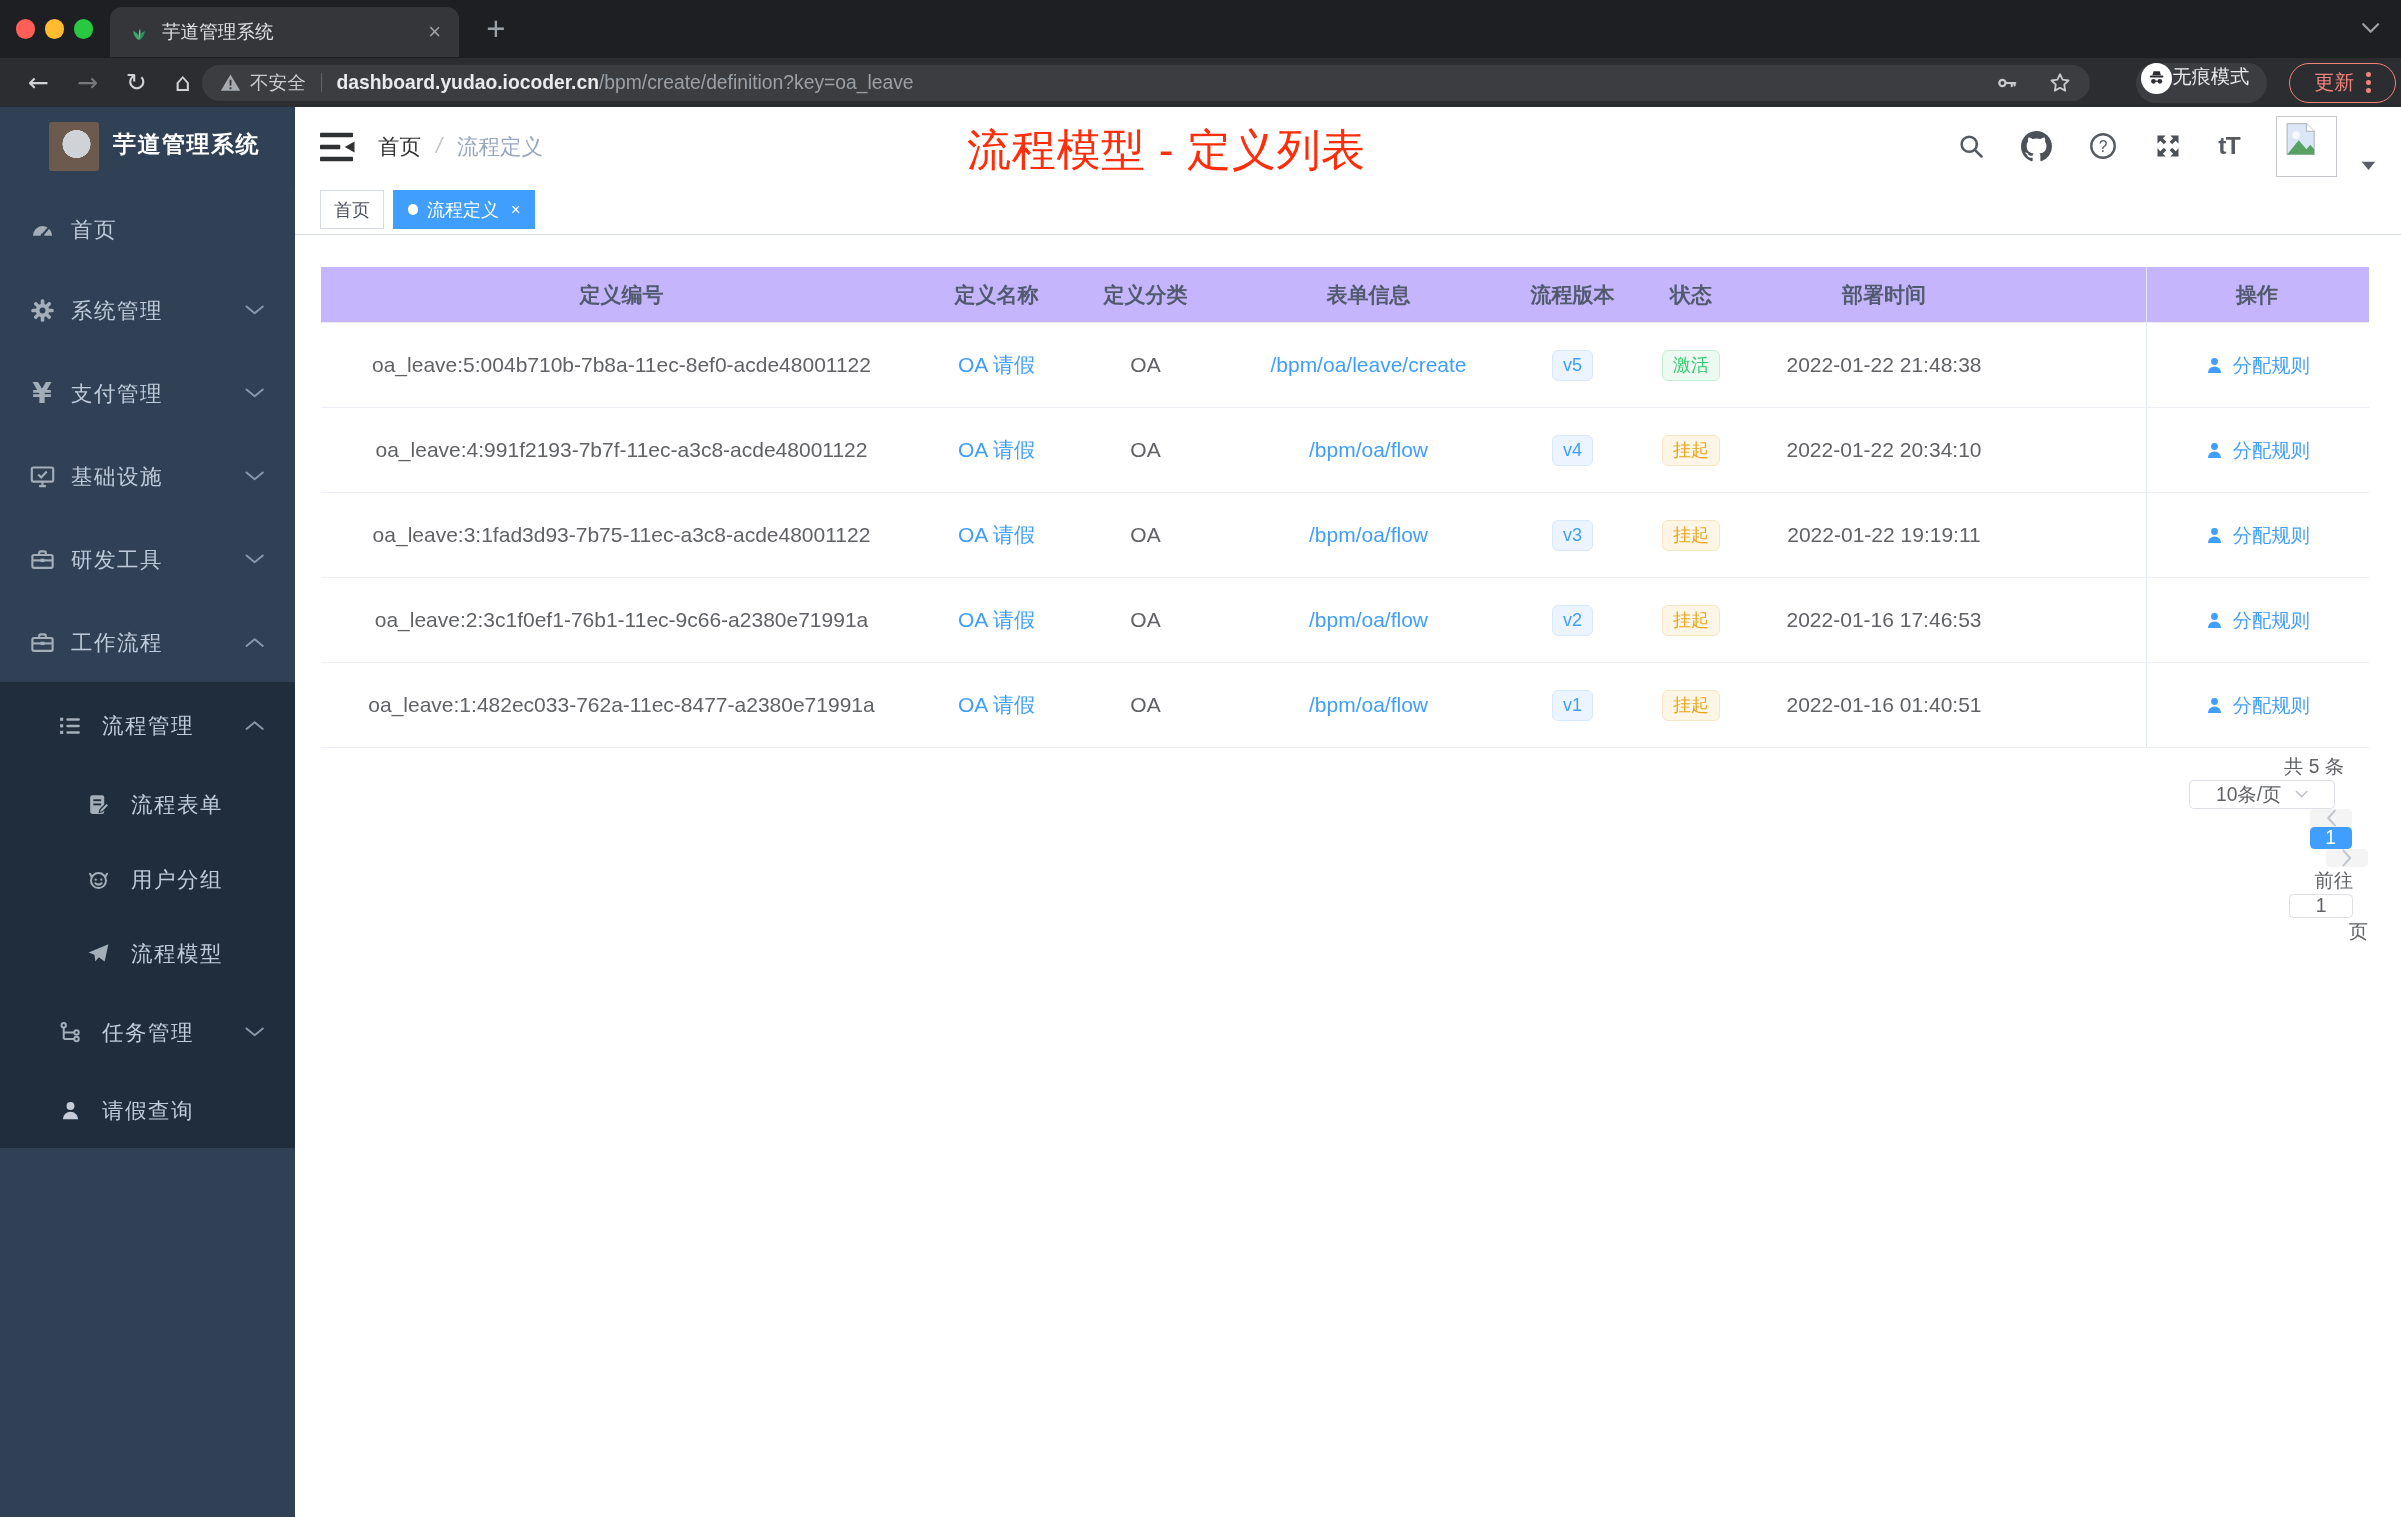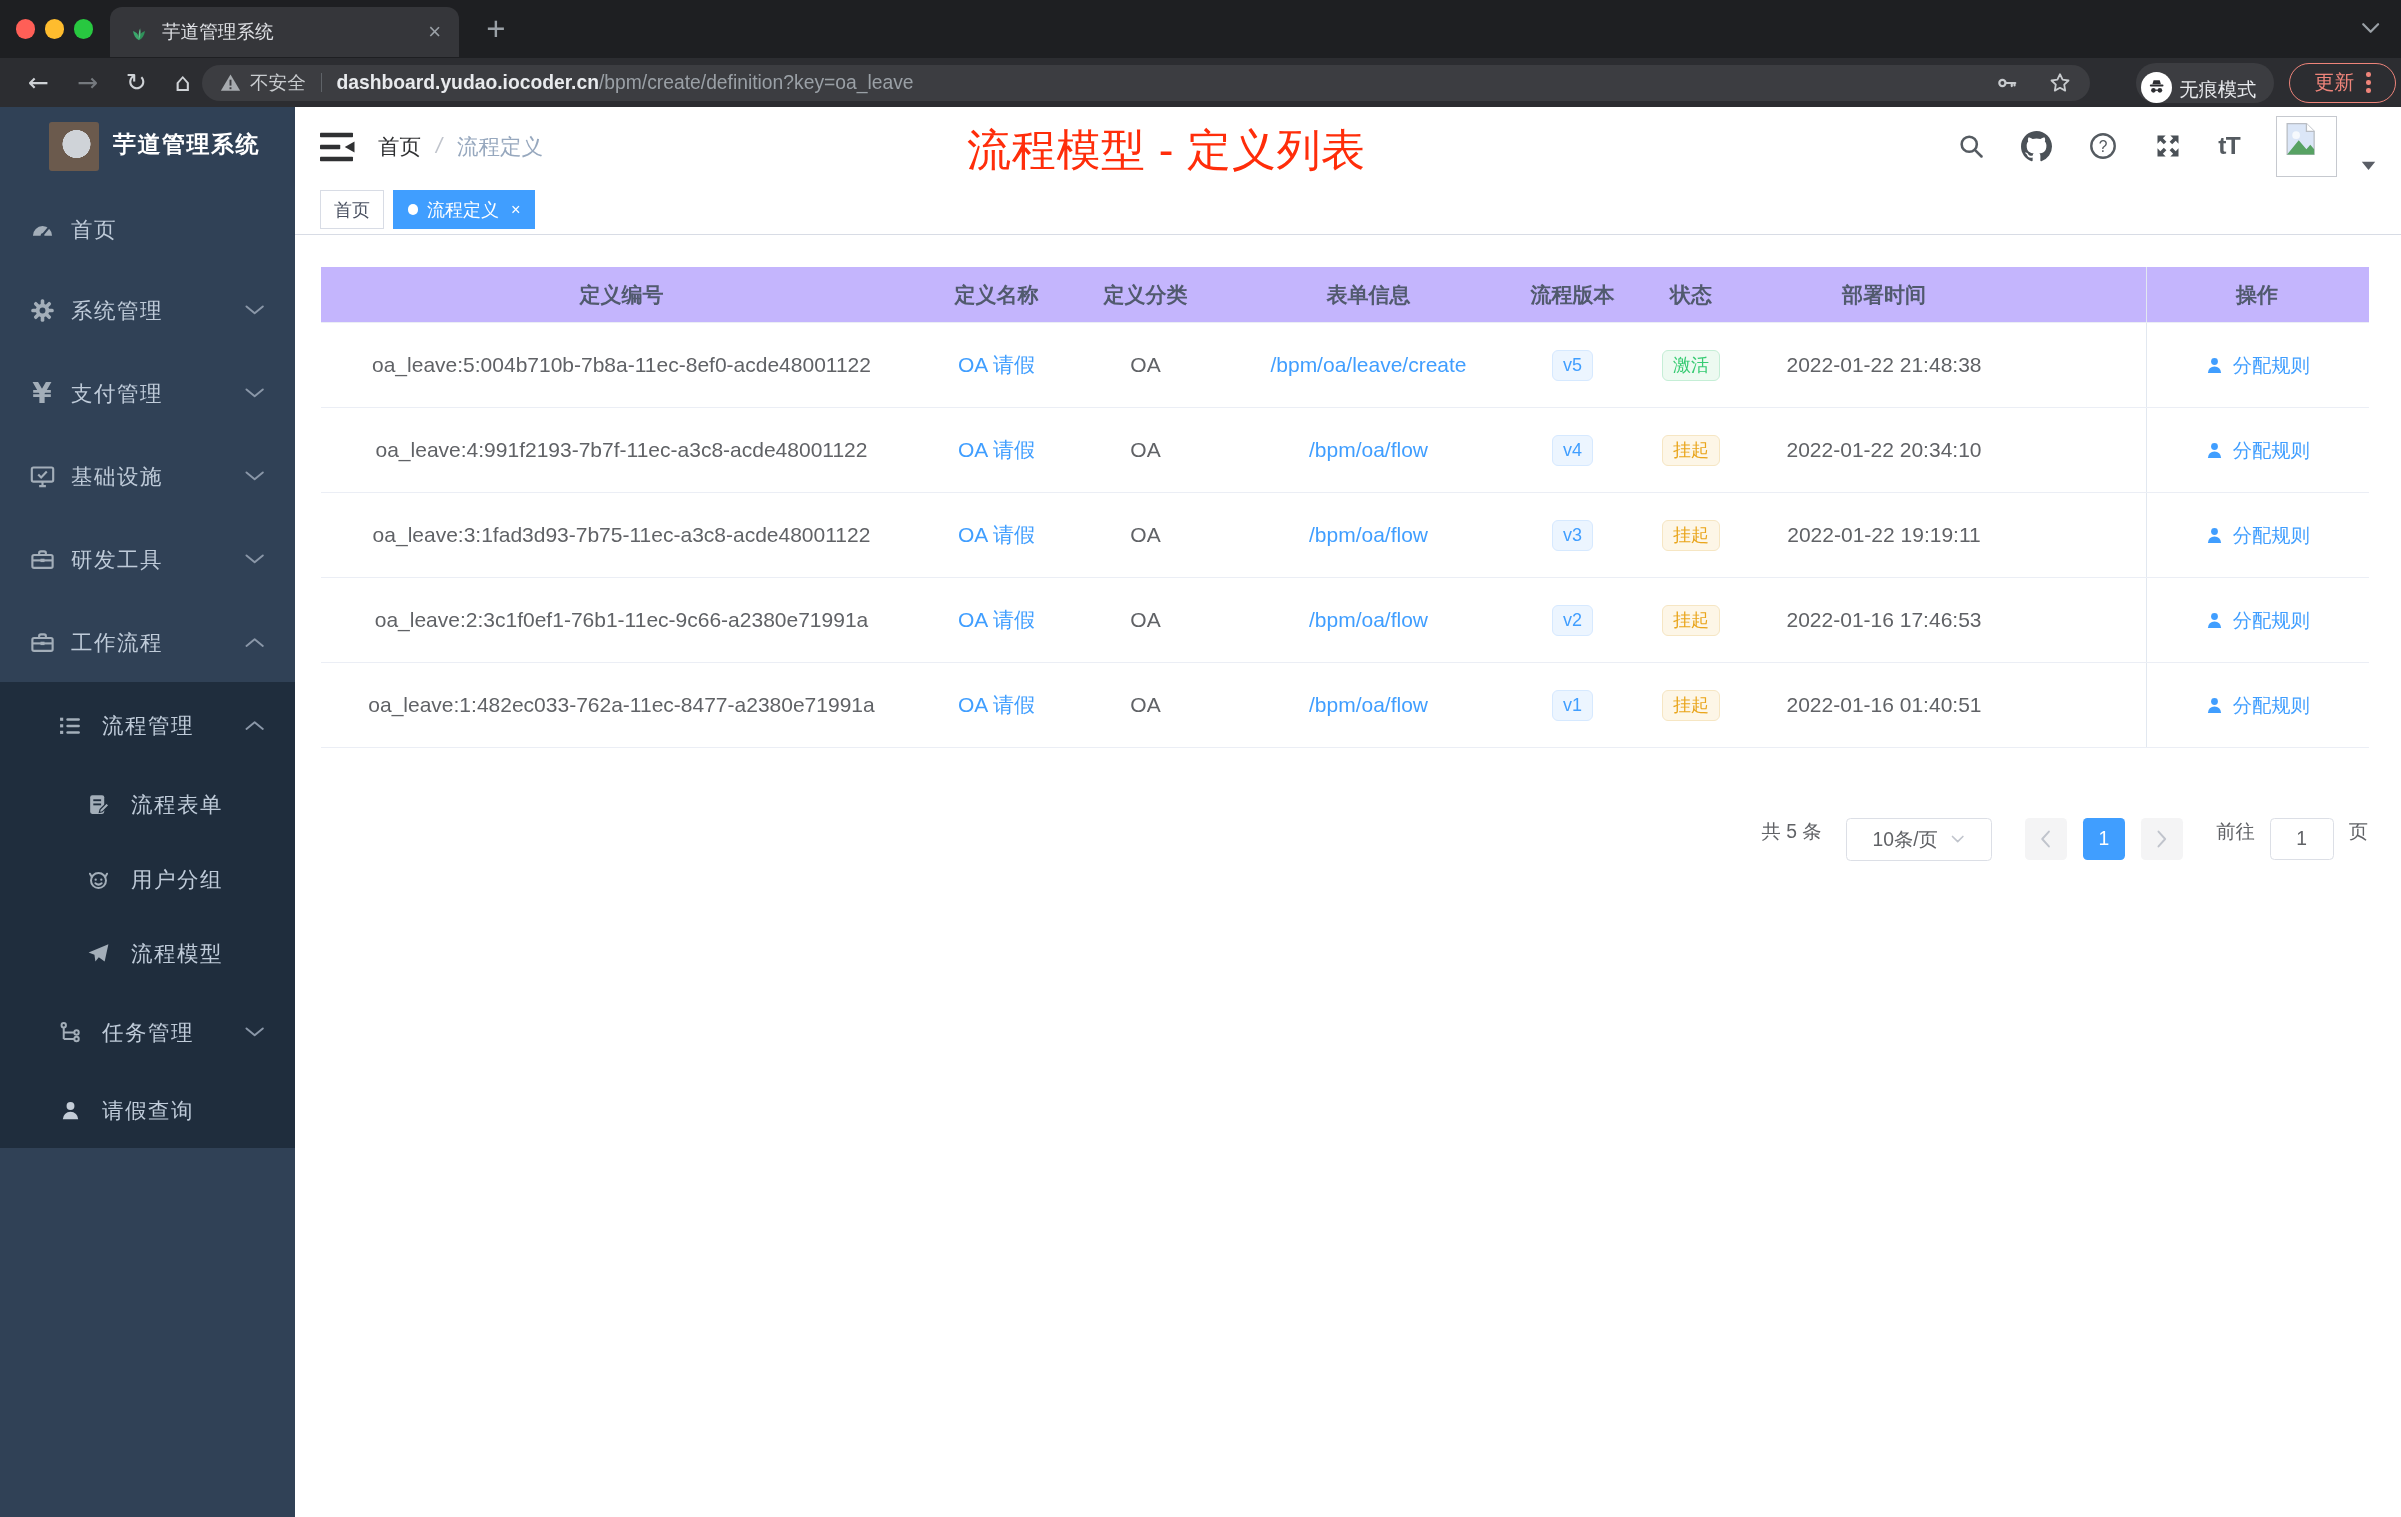--- a/index.html
+++ b/index.html
@@ -26,21 +26,21 @@
   .nav-glyph { font-family:"DejaVu Sans", sans-serif; font-size:25px; color:#cfd2d6; margin-left:28px; }
   .nav-glyph.dim { color:#75797e; }
   .addr-pill { position:absolute; left:202px; top:6.7px; width:1888px; height:36px; background:#3c3d41;
     border-radius:18px; display:flex; align-items:center; padding:0 18px; }
   .notsecure { color:#c8cbce; font-size:18.6px; margin-left:9px; }
   .addr-divider { width:0.7px; height:19.3px; background:#5f6368; margin:0 15px; }
   .url-host { color:#e8eaed; font-size:19.3px; font-weight:bold; }
   .url-path { color:#9aa0a6; font-size:19.3px; }
   .pill-right { margin-left:auto; display:flex; align-items:center; gap:30px; }
   .incog-badge { position:absolute; left:2136px; top:4.5px; height:40px; border-radius:20px; background:#3c3d41;
-    display:flex; align-items:flex-end; gap:7px; padding:0 18px 0 5.2px; }
+    display:flex; align-items:flex-start; gap:0; padding:0 18px 0 5.2px; }
   .incog-circle { width:31px; height:31px; border-radius:50%; background:#fff; display:flex; align-items:center; justify-content:center; }
   .incog-label { color:#e8eaed; font-size:19.3px; }
   .update-pill { position:absolute; left:2289px; top:4.5px; height:40px; width:107px; border-radius:20px;
     border:1.5px solid #ee847a; color:#ee847a; display:flex; align-items:center; justify-content:center; gap:12px; font-size:20px; }
   .dots3 { display:flex; flex-direction:column; gap:3.7px; }
   .dots3 i { width:4.5px; height:4.5px; border-radius:50%; background:#ee847a; }
 
   
   #app { position:absolute; top:107px; left:0; right:0; bottom:0; }
   #sidebar { position:absolute; left:0; top:0; bottom:0; width:295px; background:#304156; }
@@ -91,21 +91,21 @@
   .c5{width:111px;} .c6{width:126px;} .c7{width:260px;} .c8{width:132px;}
   .c9{width:221px; border-left:0.7px solid #e2e8f0;}
   .link { color:#409eff; cursor:pointer; }
   .badge { display:inline-flex; align-items:center; justify-content:center; border-radius:6px; font-size:18px; padding:0 10.4px; height:31px; }
   .badge-ver { background:#ecf5ff; border:0.7px solid #d6e9ff; color:#409eff; min-width:25px; }
   .badge-success { background:#edfaf1; border:0.7px solid #c5eed6; color:#36cb72; }
   .badge-warning { background:#fdf6e7; border:0.7px solid #f6e6c3; color:#e9a51c; }
   .action-link { display:inline-flex; align-items:center; gap:7.4px; color:#409eff; font-size:19.3px; cursor:pointer; }
 
   
-  #pagination { position:absolute; top:711px; right:33px; height:43px; display:flex; align-items:flex-start; font-size:19.3px; color:#606266; }
+  #pagination { position:absolute; top:646px; right:33px; height:43px; display:flex; align-items:flex-end; font-size:19.3px; color:#606266;flex-direction:column; }
   .pg-total { margin-right:24px; }
   .pg-select { width:146px; height:43px; border:0.7px solid #dcdfe6; border-radius:4.5px; display:flex; align-items:center; justify-content:center; gap:13.4px; color:#606266; cursor:pointer; margin-right:33px; }
   .pg-btn { width:42px; height:42px; border-radius:4.5px; background:#f4f4f5; display:flex; align-items:center; justify-content:center; margin-right:16.3px; cursor:pointer; }
   .pg-page { width:42px; height:42px; border-radius:4.5px; background:#409eff; color:#fff; display:flex; align-items:center; justify-content:center; font-size:19.3px; margin-right:16.3px; cursor:pointer; }
   .pg-goto { margin-left:33px; margin-right:15px; }
   .goto-input { width:64px; height:42px; border:0.7px solid #dcdfe6; border-radius:4.5px; text-align:center; font-size:19.3px; color:#606266; font-family:"Liberation Sans", sans-serif; margin-right:15px; outline:none; }
 </style>
 </head>
 <body>
 

